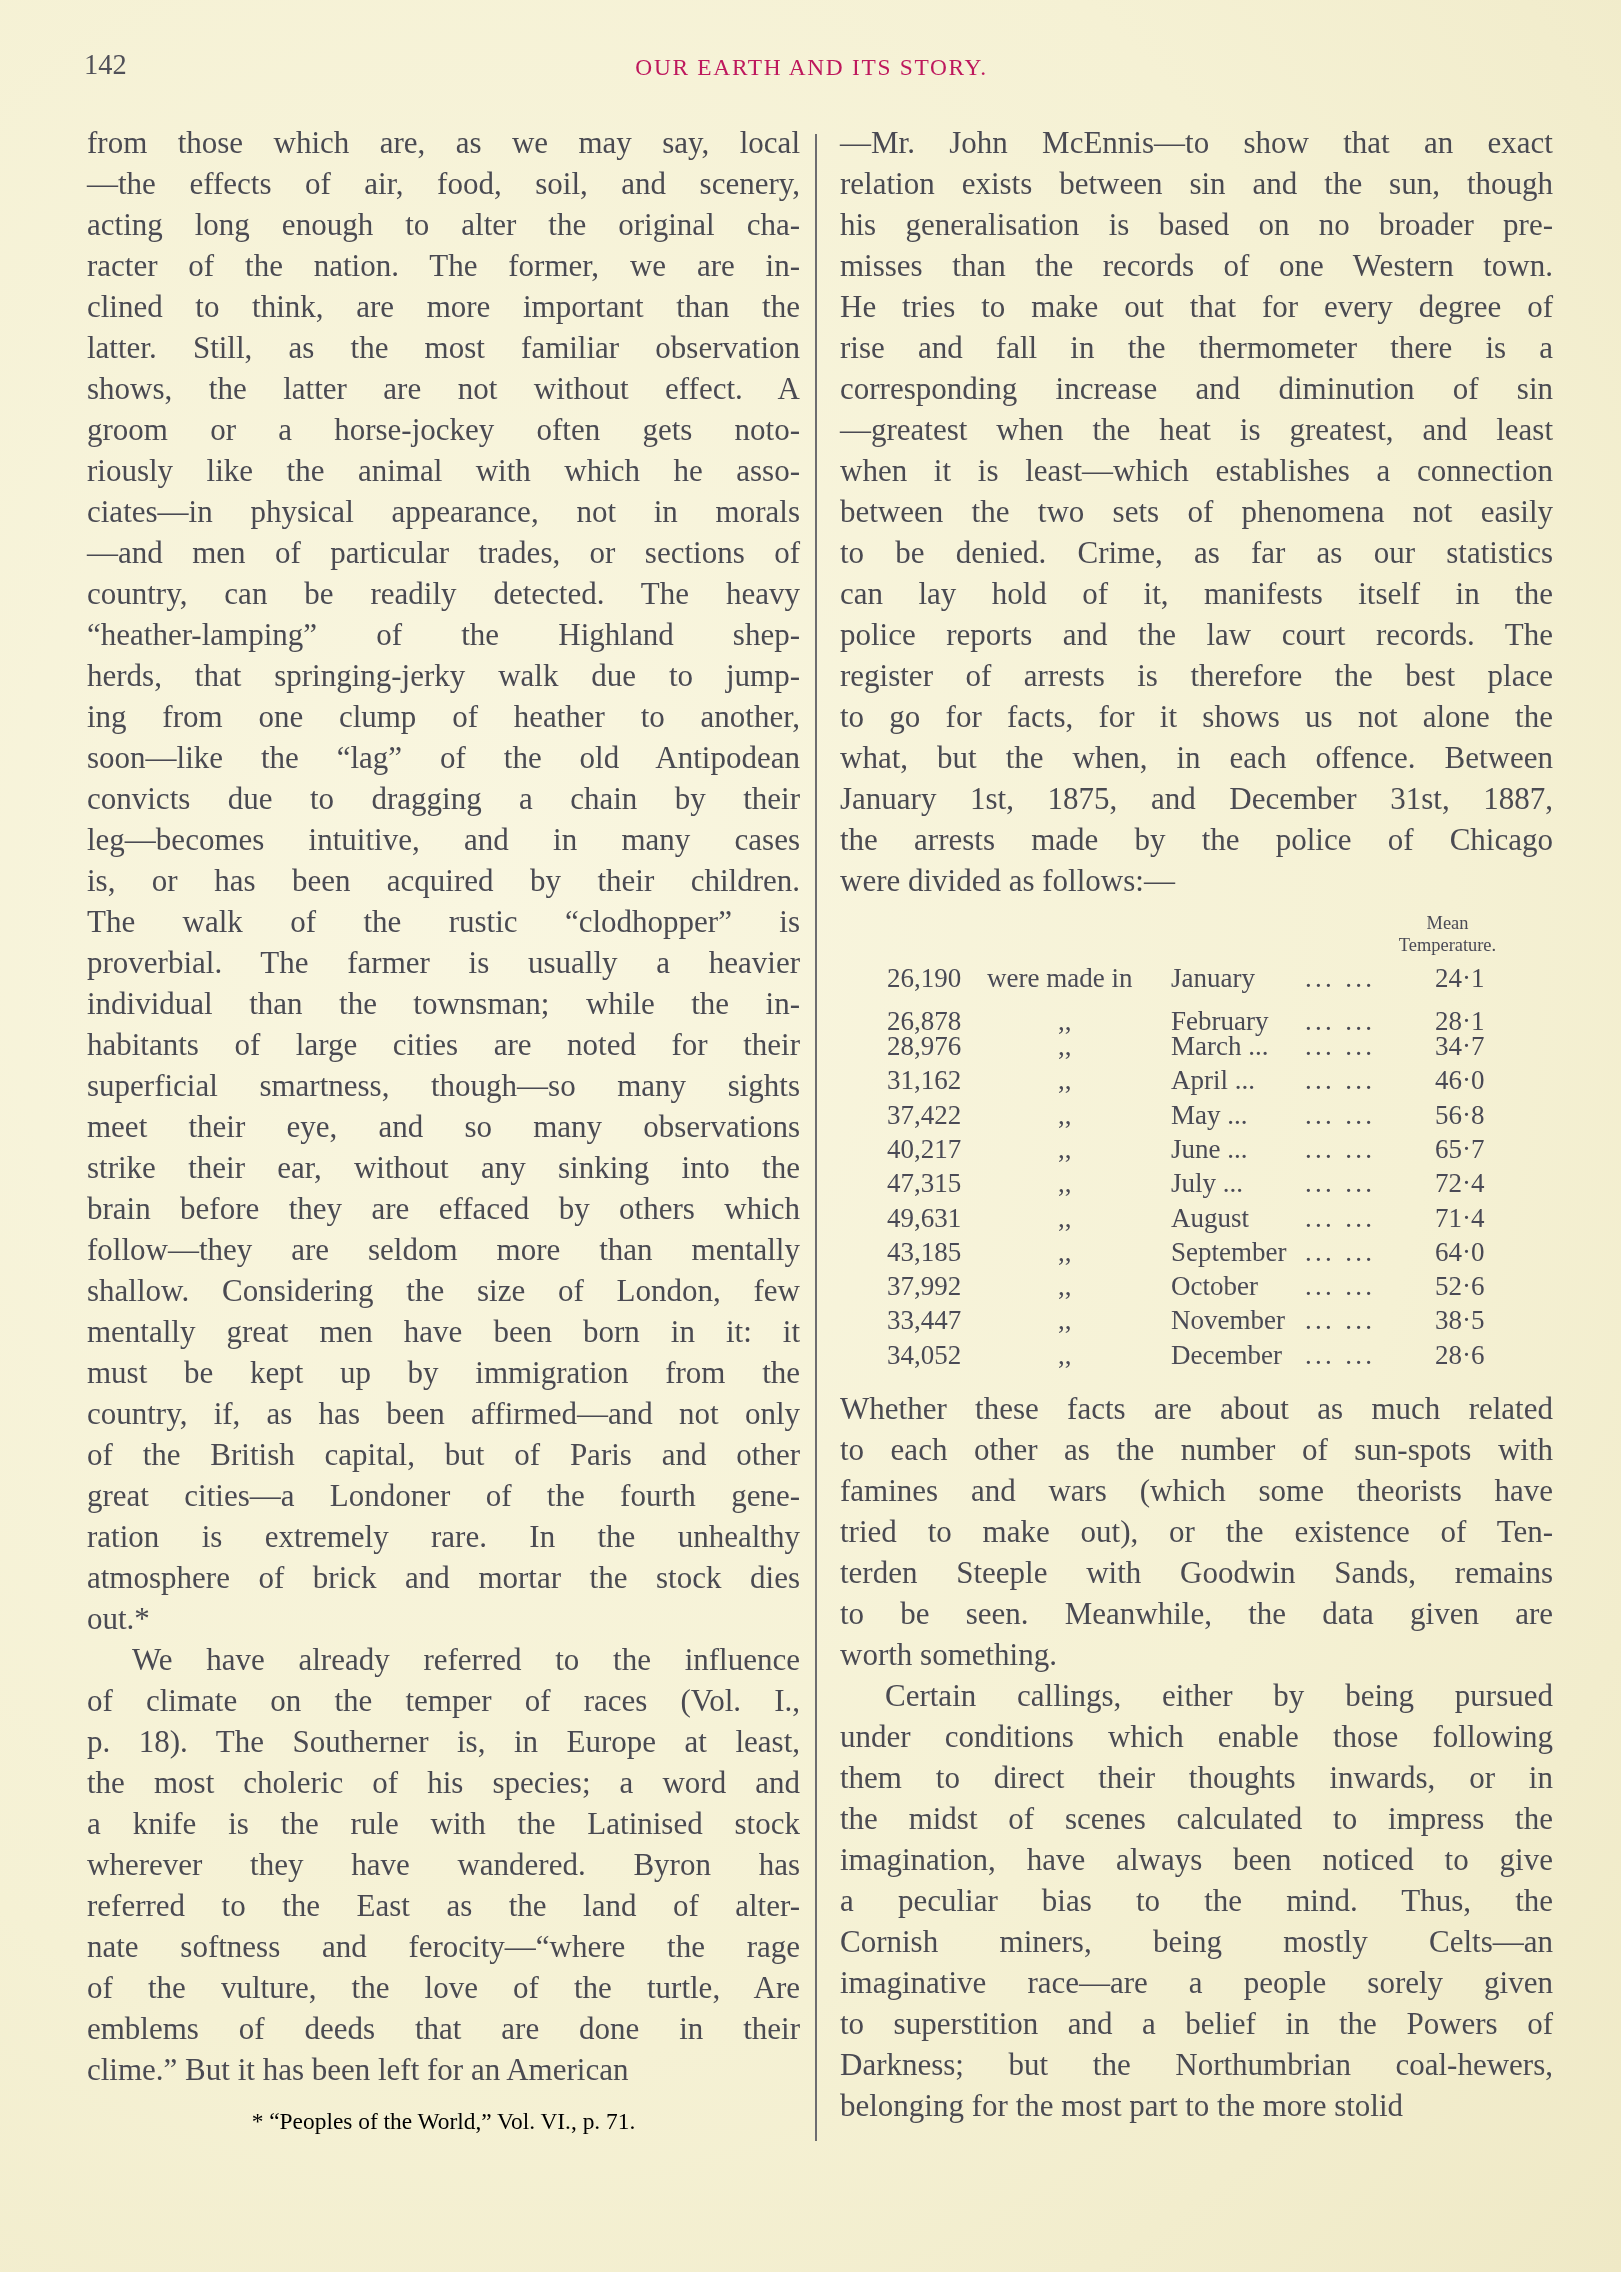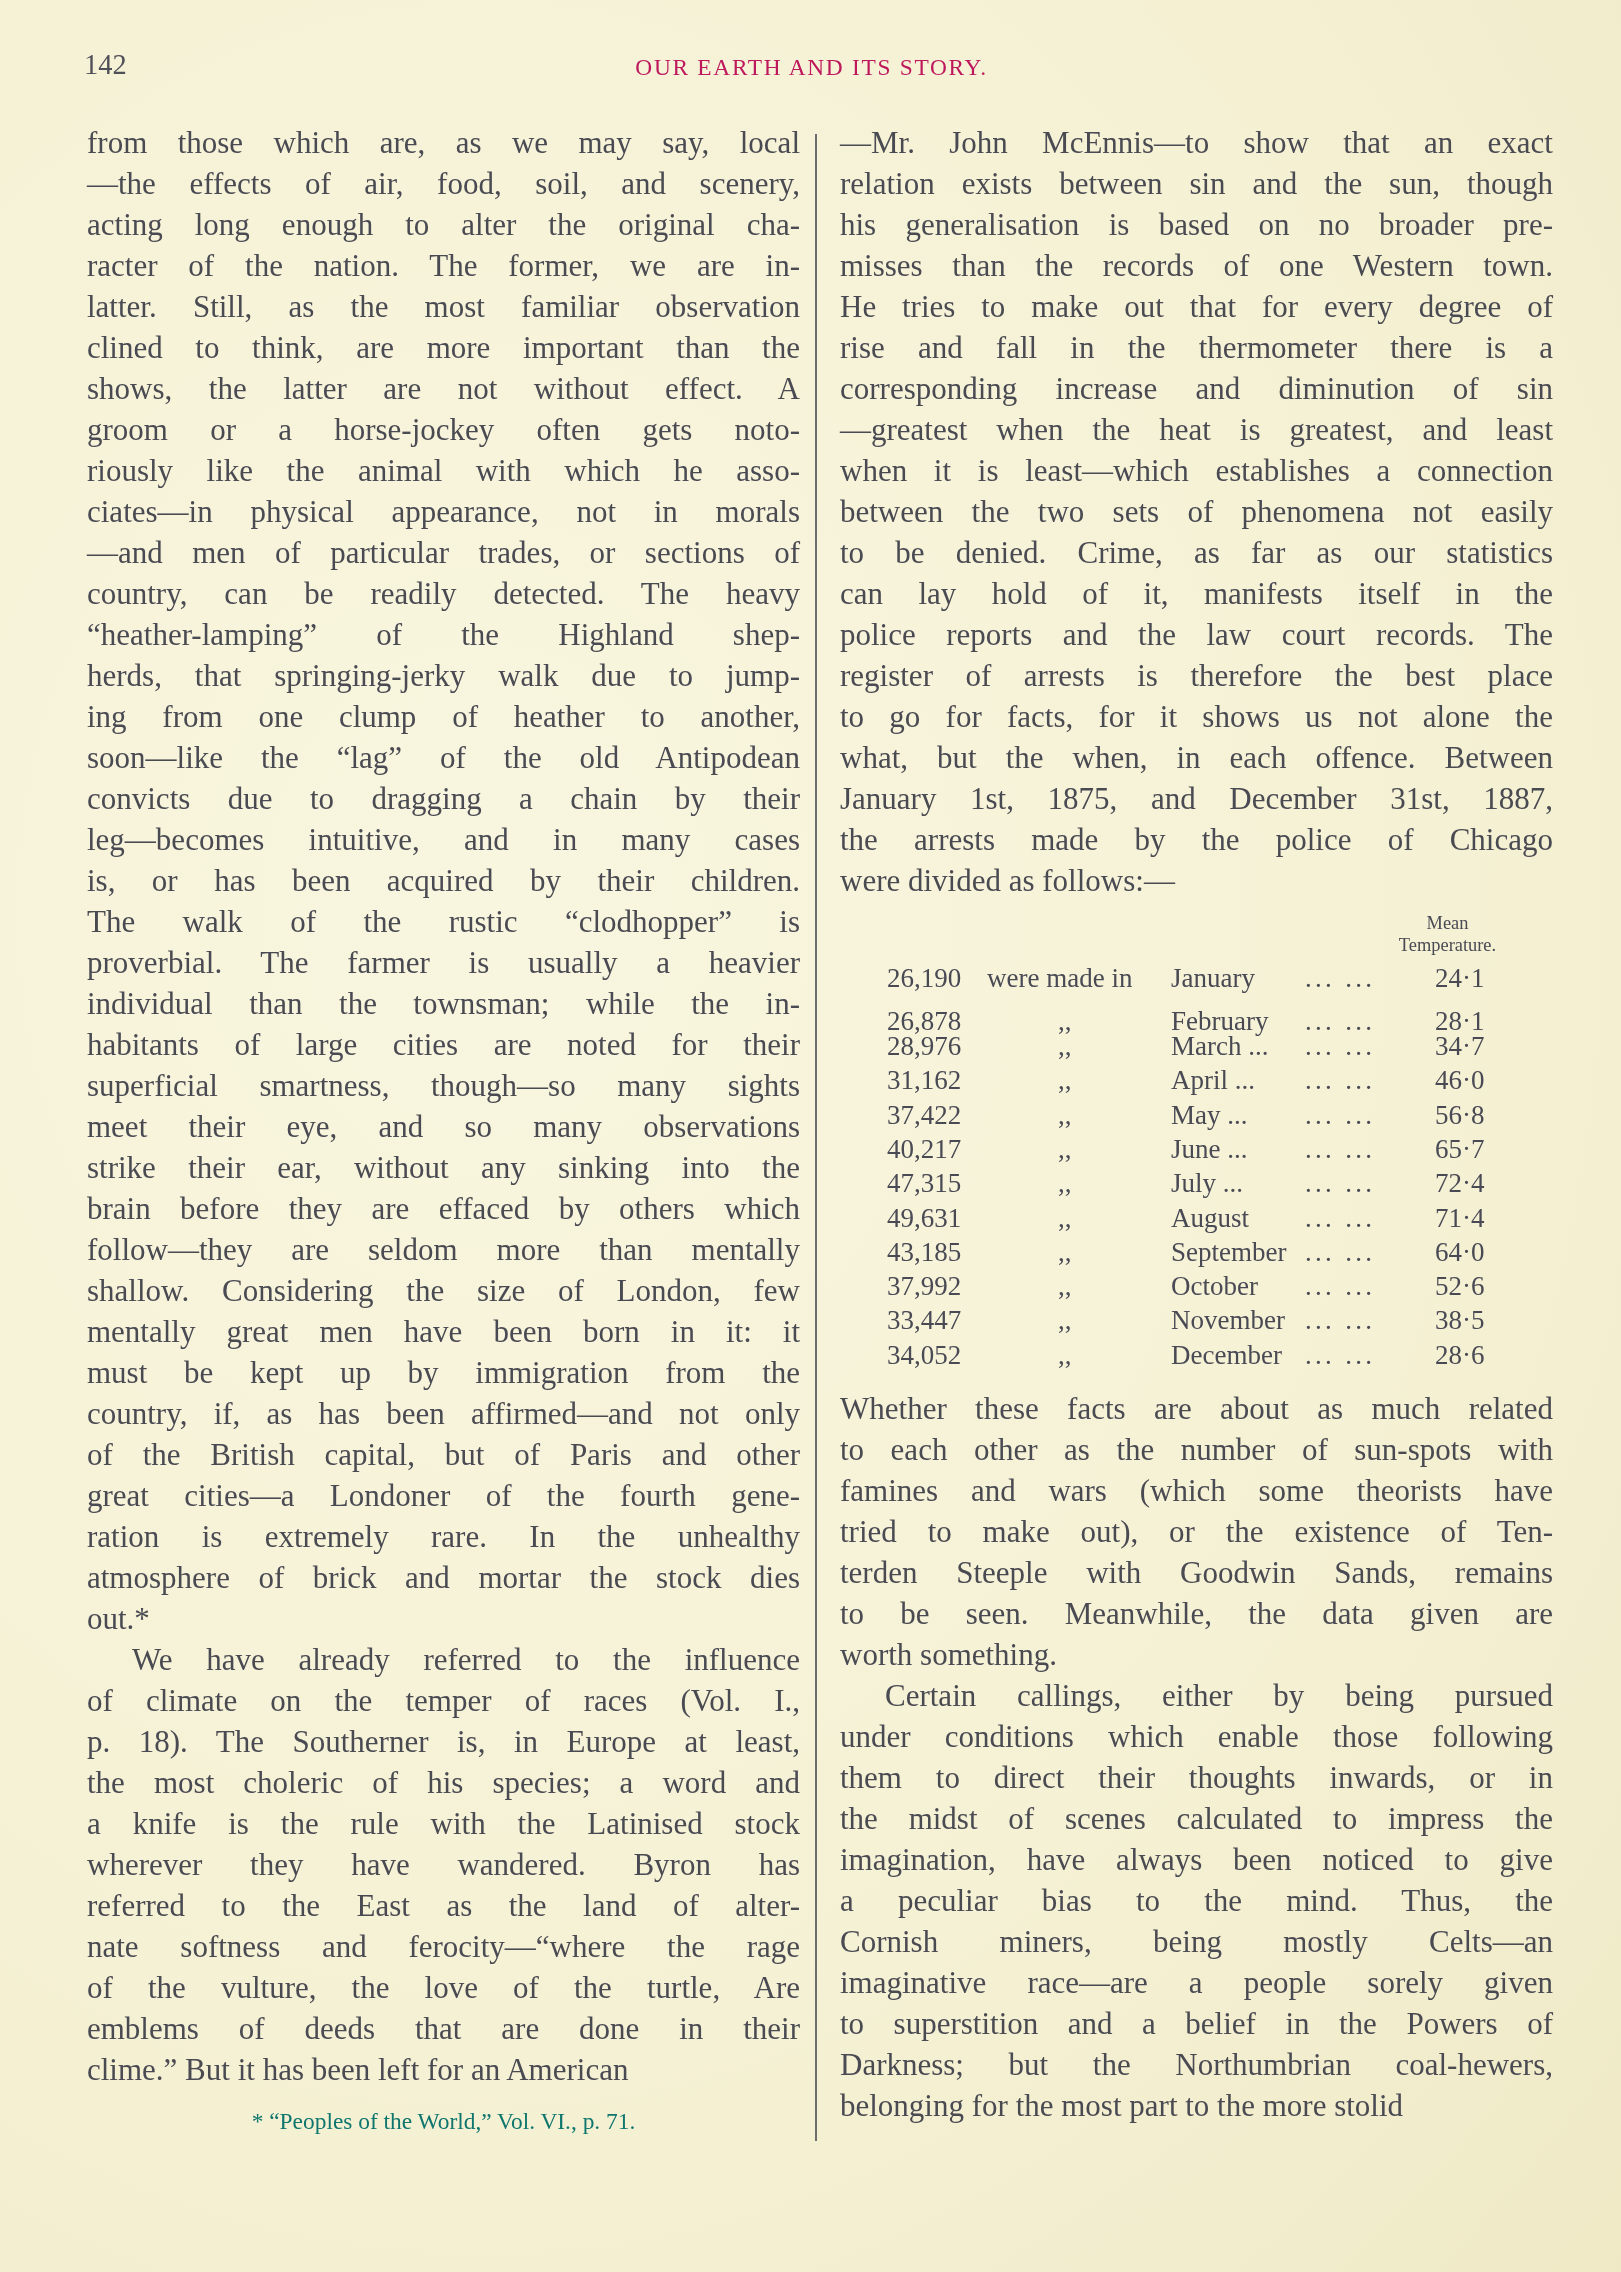--- a/index.html
+++ b/index.html
@@ -35,21 +35,21 @@
     text-align: justify; text-align-last: justify;
   }
   .column .line.last { text-align-last: left; }
   .column .line.indent { padding-left: 45px; }
   .divider {
     position: absolute; left: 815px; top: 134px; width: 1.7px; height: 2007px;
     background: #6d6d70;
   }
   .footnote {
     position: absolute; left: 87px; width: 713px; top: 2108px;
-    text-align: center; font-size: 23.4px; color: #0f766e;
+    text-align: center; font-size: 23.4px; color: #000000;
   }
   .table-block {
     position: absolute; left: 887px; top: 912px; width: 619px;
     font-size: 27px; color: #4a4a55;
   }
   .table-head {
     position: absolute; left: 502px; width: 117px; text-align: right;
     font-size: 18.4px; line-height: 22px; top: 0;
   }
   .table-head .h1 { display: block; text-align: center; }
@@ -69,22 +69,22 @@
 <div class="running-head">
   <span class="page-number">142</span>
   <div class="page-header">OUR EARTH AND ITS STORY.</div>
 </div>
 
 <div class="column col-left" id="left-col">
     <span class="line">from those which are, as we may say, local</span>
     <span class="line">—the effects of air, food, soil, and scenery,</span>
     <span class="line">acting long enough to alter the original cha-</span>
     <span class="line">racter of the nation.  The former, we are in-</span>
+    <span class="line">clined to think, are more important than the</span>
     <span class="line">latter.  Still, as the most familiar observation</span>
-    <span class="line">clined to think, are more important than the</span>
     <span class="line">shows, the latter are not without effect.  A</span>
     <span class="line">groom or a horse-jockey often gets noto-</span>
     <span class="line">riously like the animal with which he asso-</span>
     <span class="line">ciates—in physical appearance, not in morals</span>
     <span class="line">—and men of particular trades, or sections of</span>
     <span class="line">country, can be readily detected.  The heavy</span>
     <span class="line">“heather-lamping” of the Highland shep-</span>
     <span class="line">herds, that springing-jerky walk due to jump-</span>
     <span class="line">ing from one clump of heather to another,</span>
     <span class="line">soon—like the “lag” of the old Antipodean</span>

